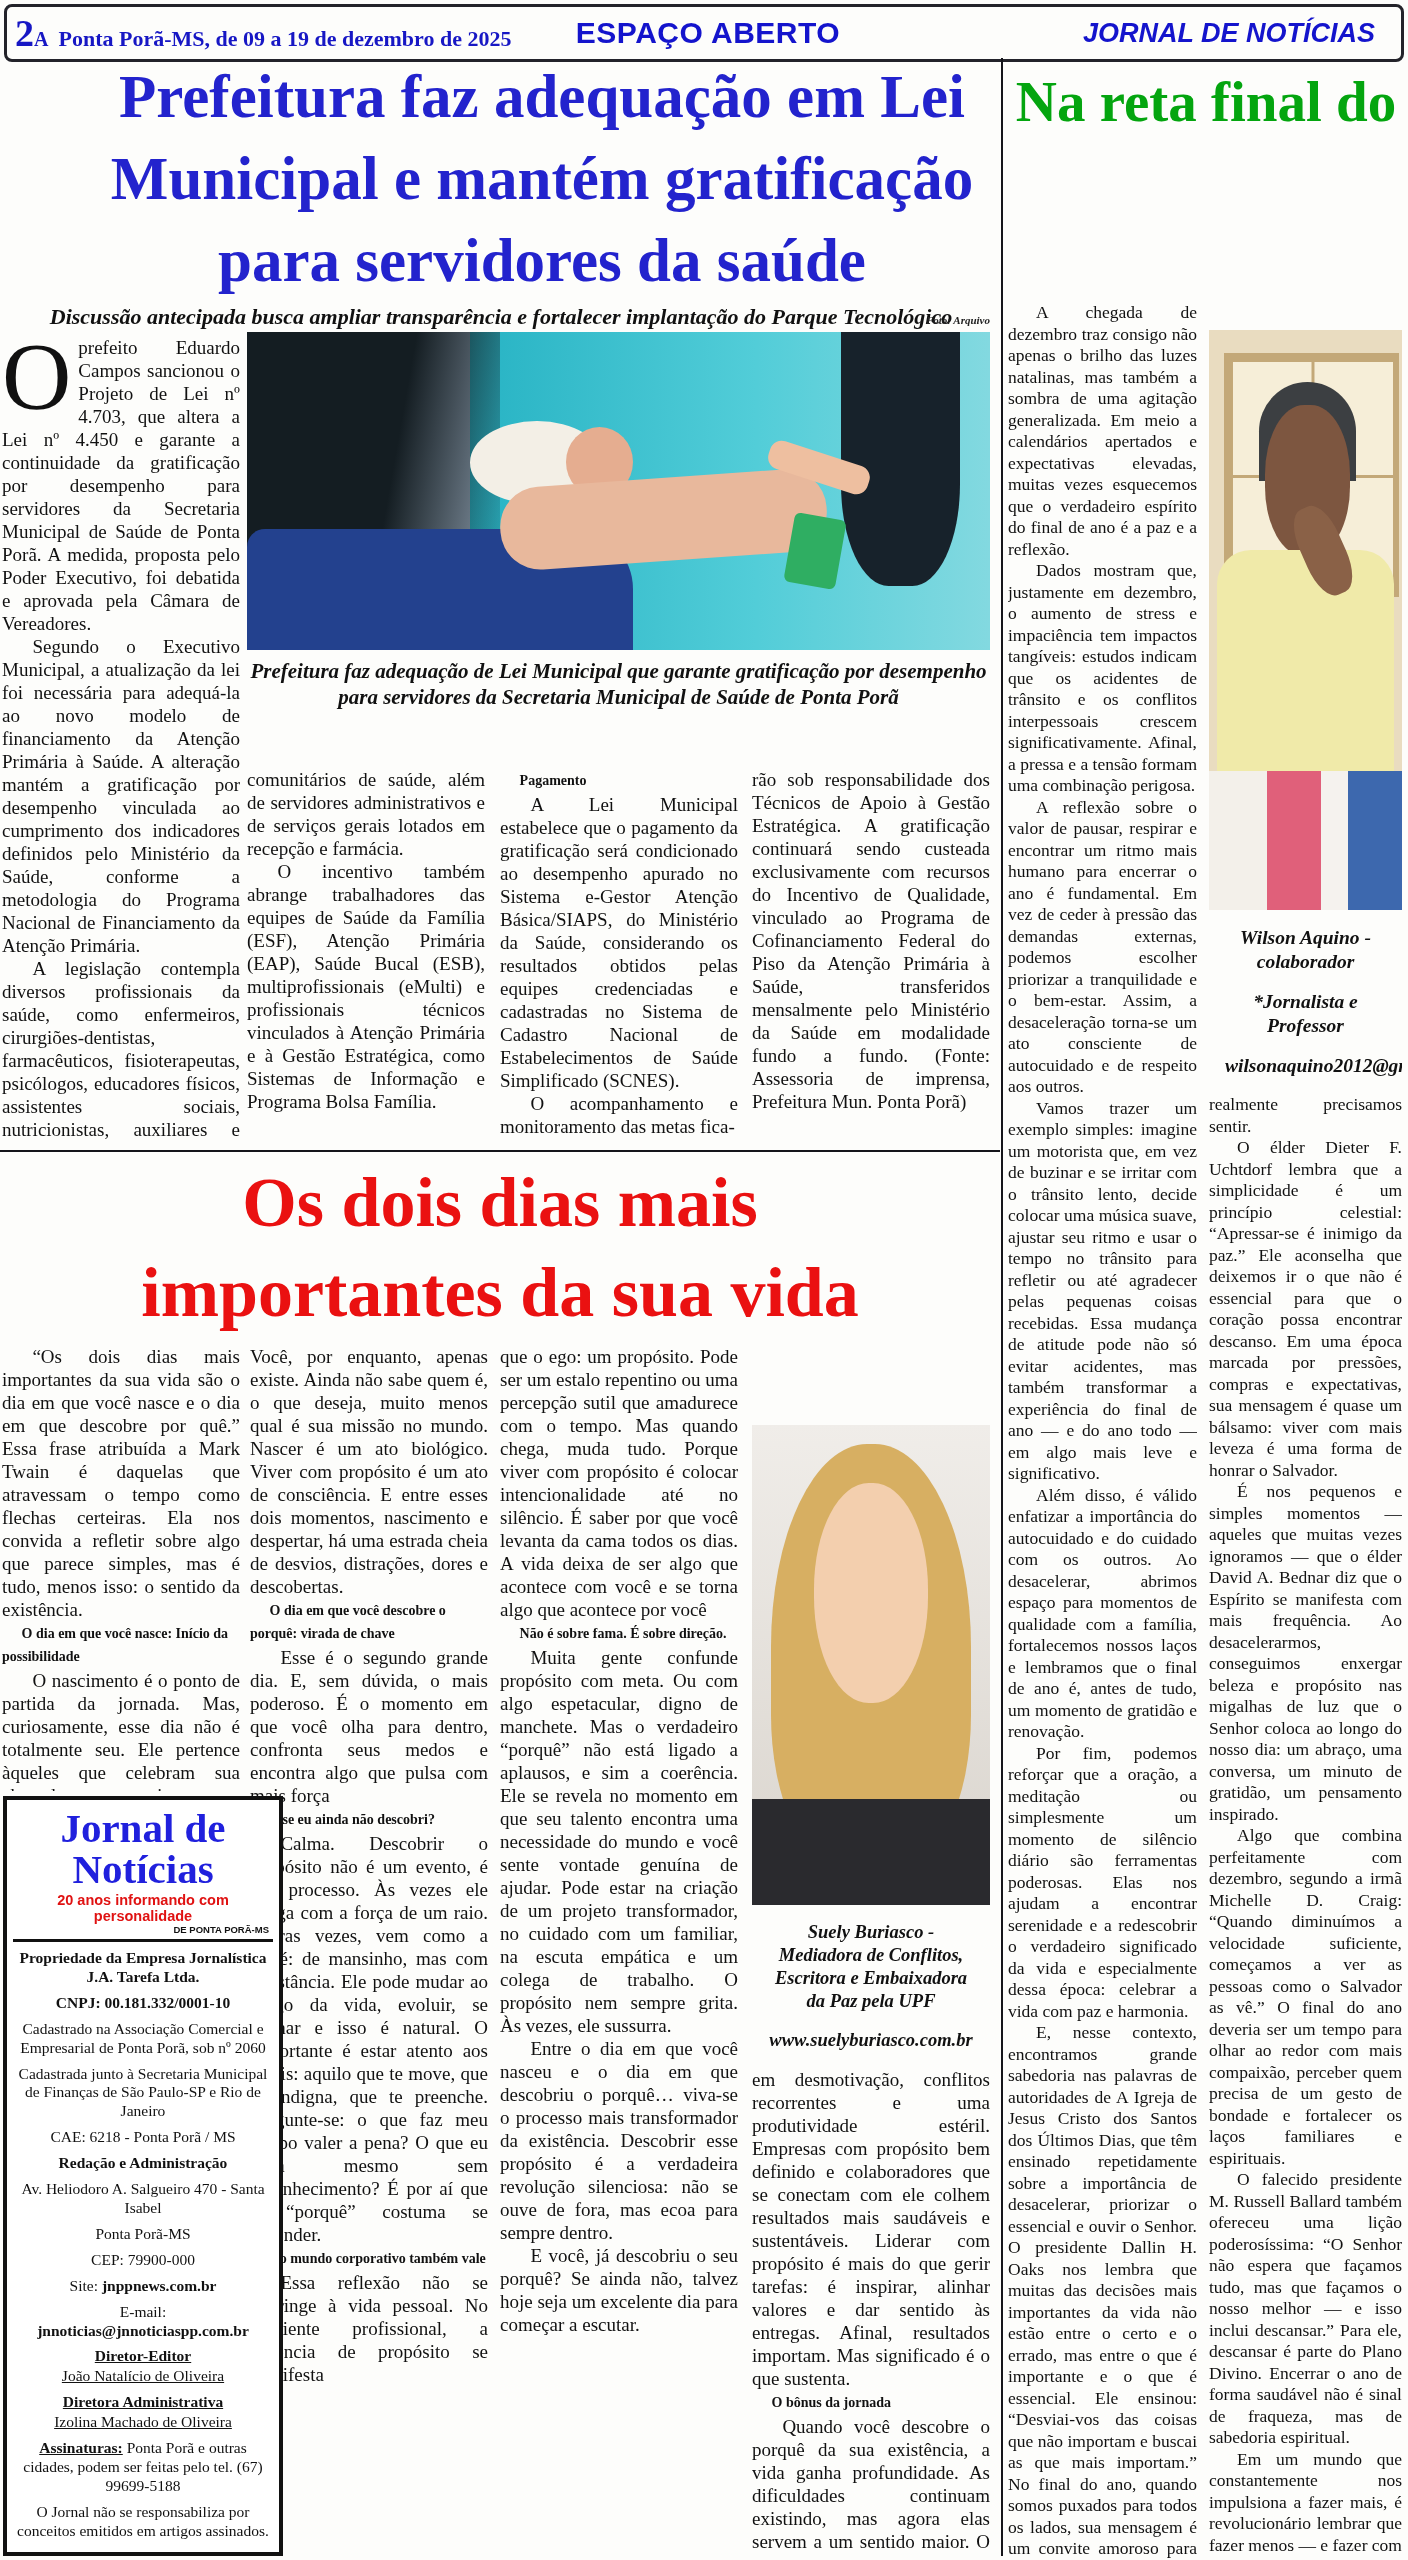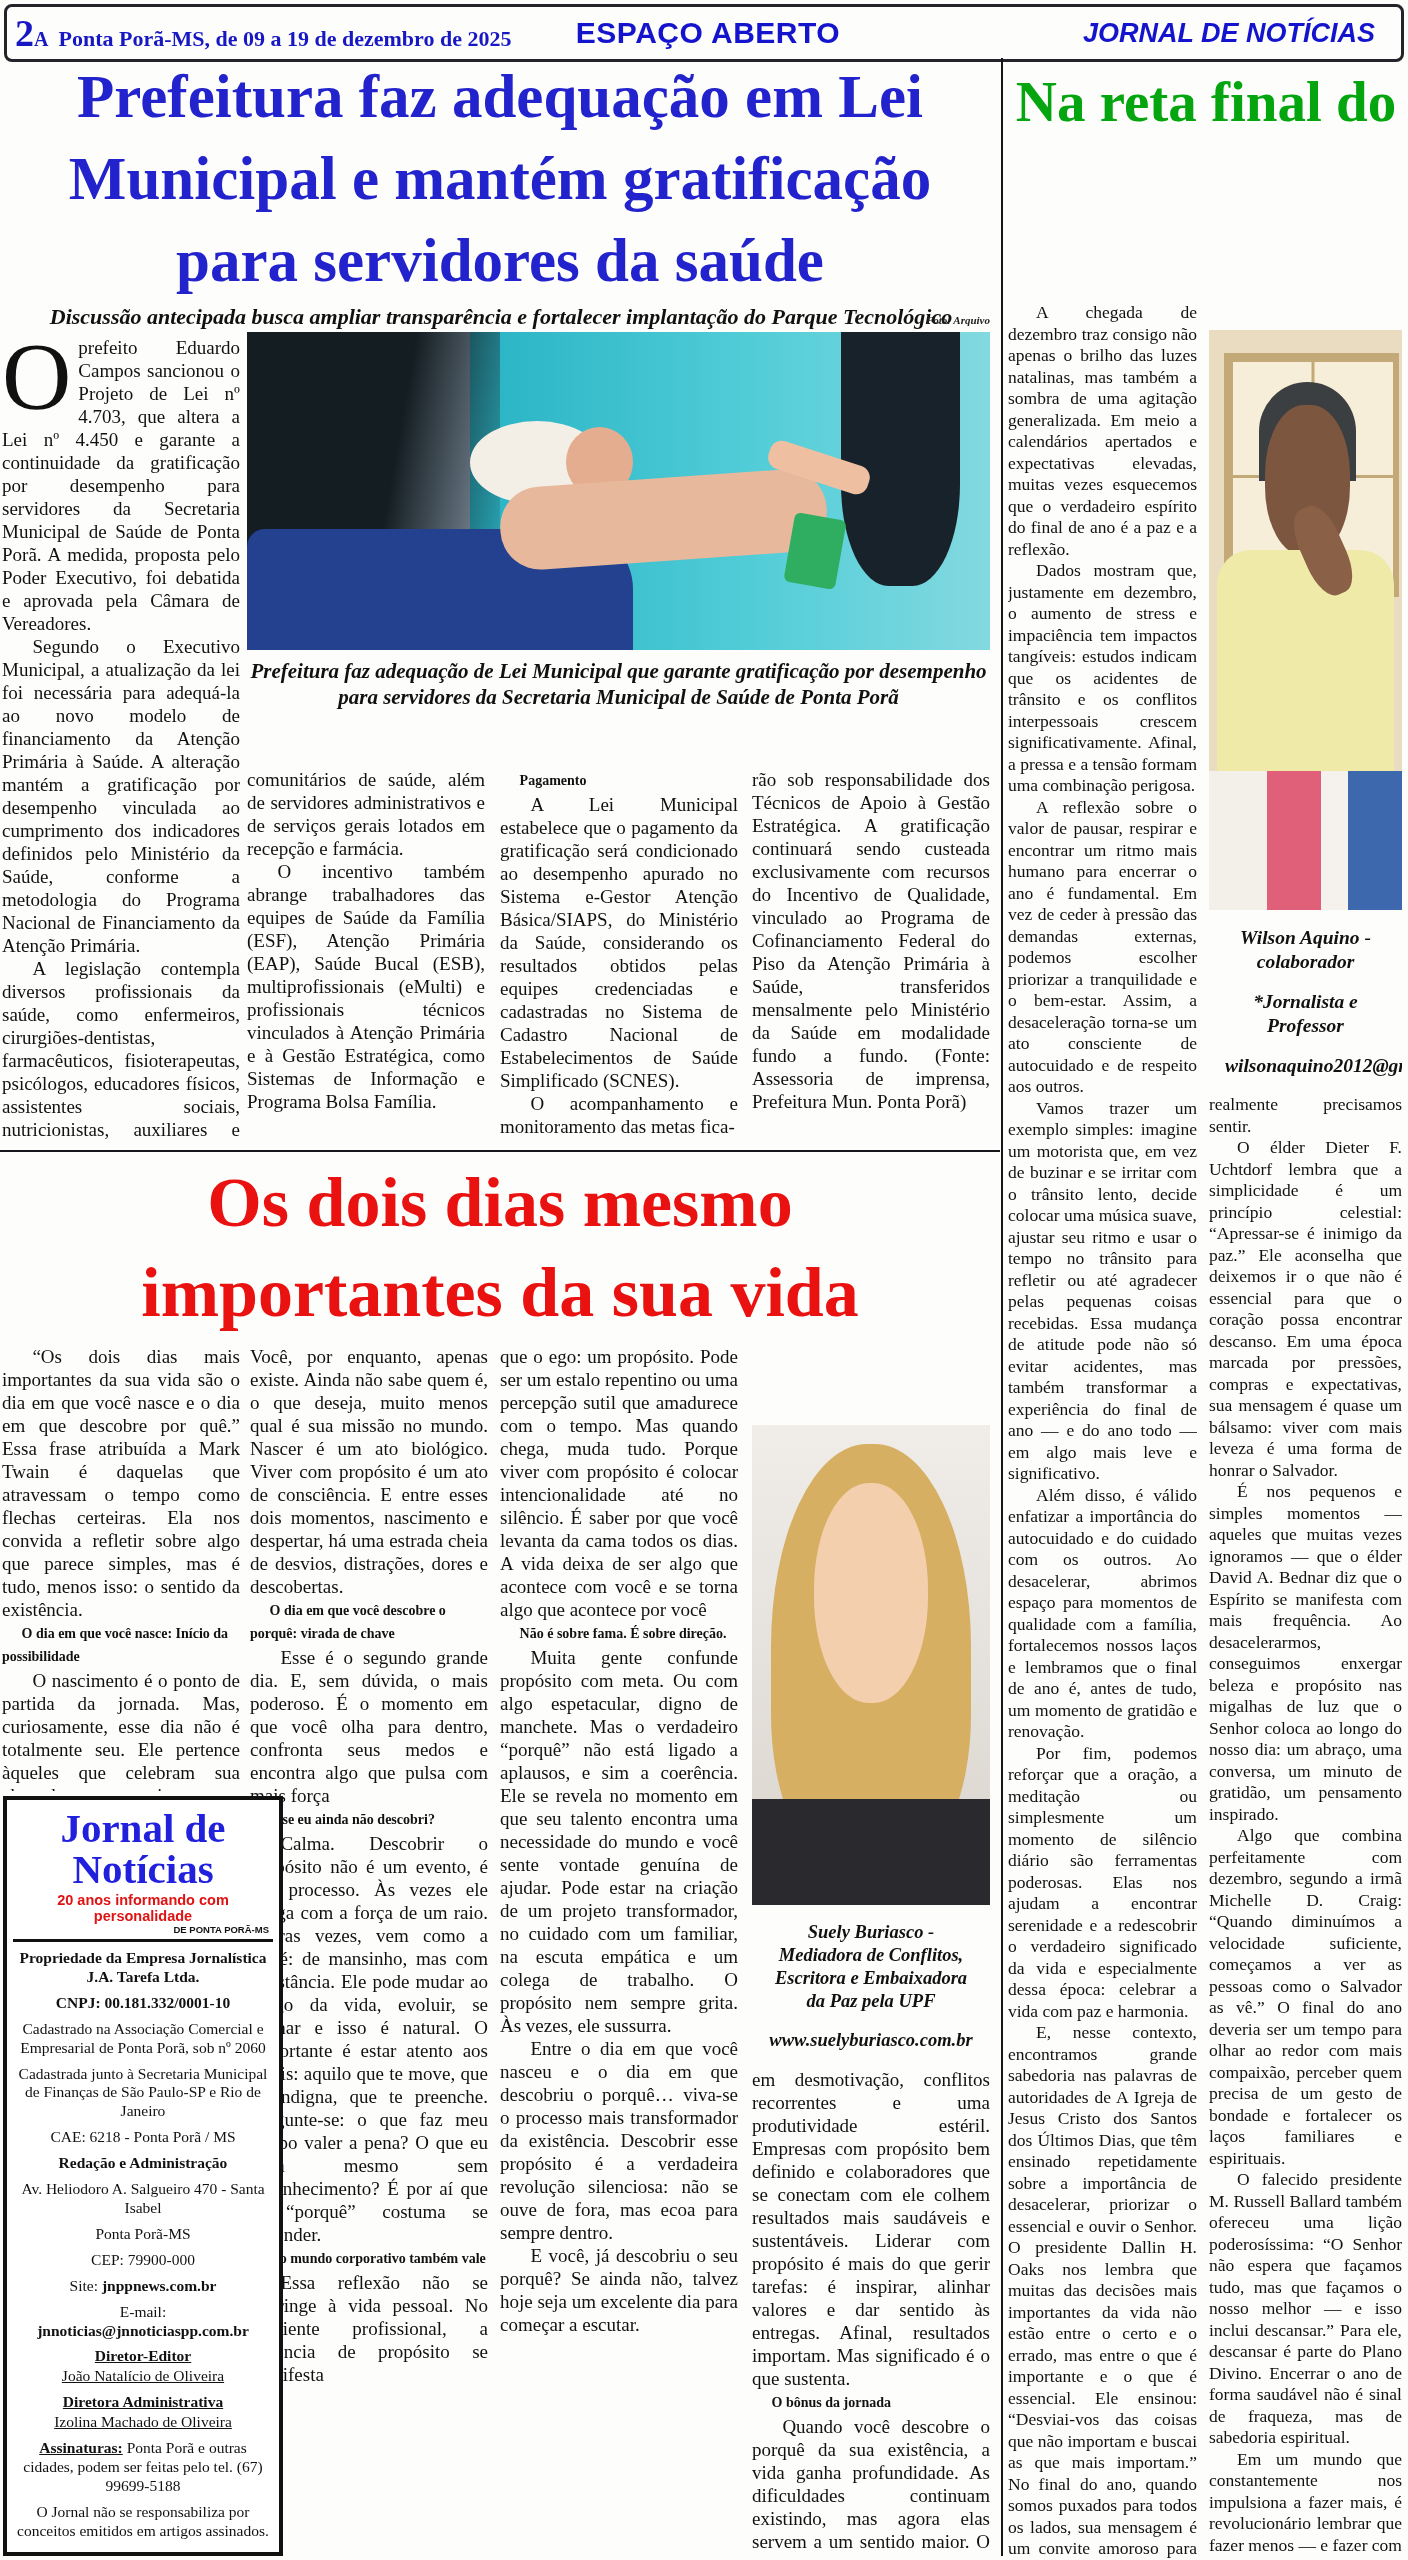--- a/index.html
+++ b/index.html
@@ -14,21 +14,21 @@
   .hdr-ed{font-weight:bold;font-size:20px;color:#1717c4;margin-right:10px;}
   .hdr-date{font-weight:bold;font-size:22px;color:#1717c4;}
   .hdr-section{position:absolute;left:0;right:0;text-align:center;
                font-family:"Liberation Sans",sans-serif;font-weight:bold;font-size:30px;
                color:#1414cc;letter-spacing:.5px;padding-left:8px;}
   .hdr-paper{position:absolute;right:26px;font-family:"Liberation Sans",sans-serif;
              font-weight:bold;font-style:italic;font-size:27px;color:#1414cc;}
 
   
   .hl-main{position:absolute;left:0;top:56px;width:1000px;text-align:center;
-           font-weight:bold;font-size:61px;line-height:82px;color:#2323cd;}
+           font-weight:bold;font-size:61px;line-height:82px;color:#2323cd;padding-left:42px;}
   .subhl{position:absolute;left:6px;top:303px;width:990px;text-align:center;
          font-weight:bold;font-style:italic;font-size:22px;line-height:27px;}
   .hl-green{position:absolute;left:1008px;top:58px;width:396px;text-align:center;
             font-weight:bold;font-size:57px;line-height:88px;color:#04a50f;}
   .hl-red{position:absolute;left:0;top:1158px;width:1000px;text-align:center;
           font-weight:bold;font-size:70px;line-height:90px;color:#ea1111;}
 
   
   .vline{position:absolute;left:1001px;top:58px;width:2px;height:2498px;background:#15151a;}
   .hline{position:absolute;left:0px;top:1150px;width:1000px;height:2px;background:#15151a;}
@@ -157,21 +157,21 @@
   <div class="col" style="left:500px;top:768px;width:238px;height:376px;">
       <p class="bh">Pagamento</p>
       <p class="bp">A Lei Municipal estabelece que o pagamento da gratificação será condicionado ao desempenho apurado no Sistema e-Gestor Atenção Básica/SIAPS, do Ministério da Saúde, considerando os resultados obtidos pelas equipes credenciadas e cadastradas no Sistema de Cadastro Nacional de Estabelecimentos de Saúde Simplificado (SCNES).</p>
       <p class="bp">O acompanhamento e monitoramento das metas fica-</p>
     </div>
   <div class="col" style="left:752px;top:768px;width:238px;height:376px;">
       <p class="bp nc">rão sob responsabilidade dos Técnicos de Apoio à Gestão Estratégica. A gratificação continuará sendo custeada exclusivamente com recursos do Incentivo de Qualidade, vinculado ao Programa de Cofinanciamento Federal do Piso da Atenção Primária à Saúde, transferidos mensalmente pelo Ministério da Saúde em modalidade fundo a fundo. (Fonte: Assessoria de imprensa, Prefeitura Mun. Ponta Porã)</p>
     </div>
 
   <div class="hl-red">
-    <div>Os dois dias mesmo</div>
+    <div>Os dois dias mais</div>
     <div>importantes da sua vida</div>
   </div>
   <div class="col" style="left:2px;top:1345px;width:238px;height:446px;">
       <p class="bp">“Os dois dias mais importantes da sua vida são o dia em que você nasce e o dia em que descobre por quê.” Essa frase atribuída a Mark Twain é daquelas que atravessam o tempo como flechas certeiras. Ela nos convida a refletir sobre algo que parece simples, mas é tudo, menos isso: o sentido da existência.</p>
       <p class="bh">O dia em que você nasce: Início da possibilidade</p>
       <p class="bp">O nascimento é o ponto de partida da jornada. Mas, curiosamente, esse dia não é totalmente seu. Ele pertence àqueles que celebram sua chegada, que projetam em você esperanças, medos, sonhos.</p>
     </div>
   <div class="col" style="left:250px;top:1345px;width:238px;height:1212px;">
       <p class="bp nc">Você, por enquanto, apenas existe. Ainda não sabe quem é, o que deseja, muito menos qual é sua missão no mundo. Nascer é um ato biológico. Viver com propósito é um ato de consciência. E entre esses dois momentos, nascimento e despertar, há uma estrada cheia de desvios, distrações, dores e descobertas.</p>
       <p class="bh">O dia em que você descobre o porquê: virada de chave</p>

